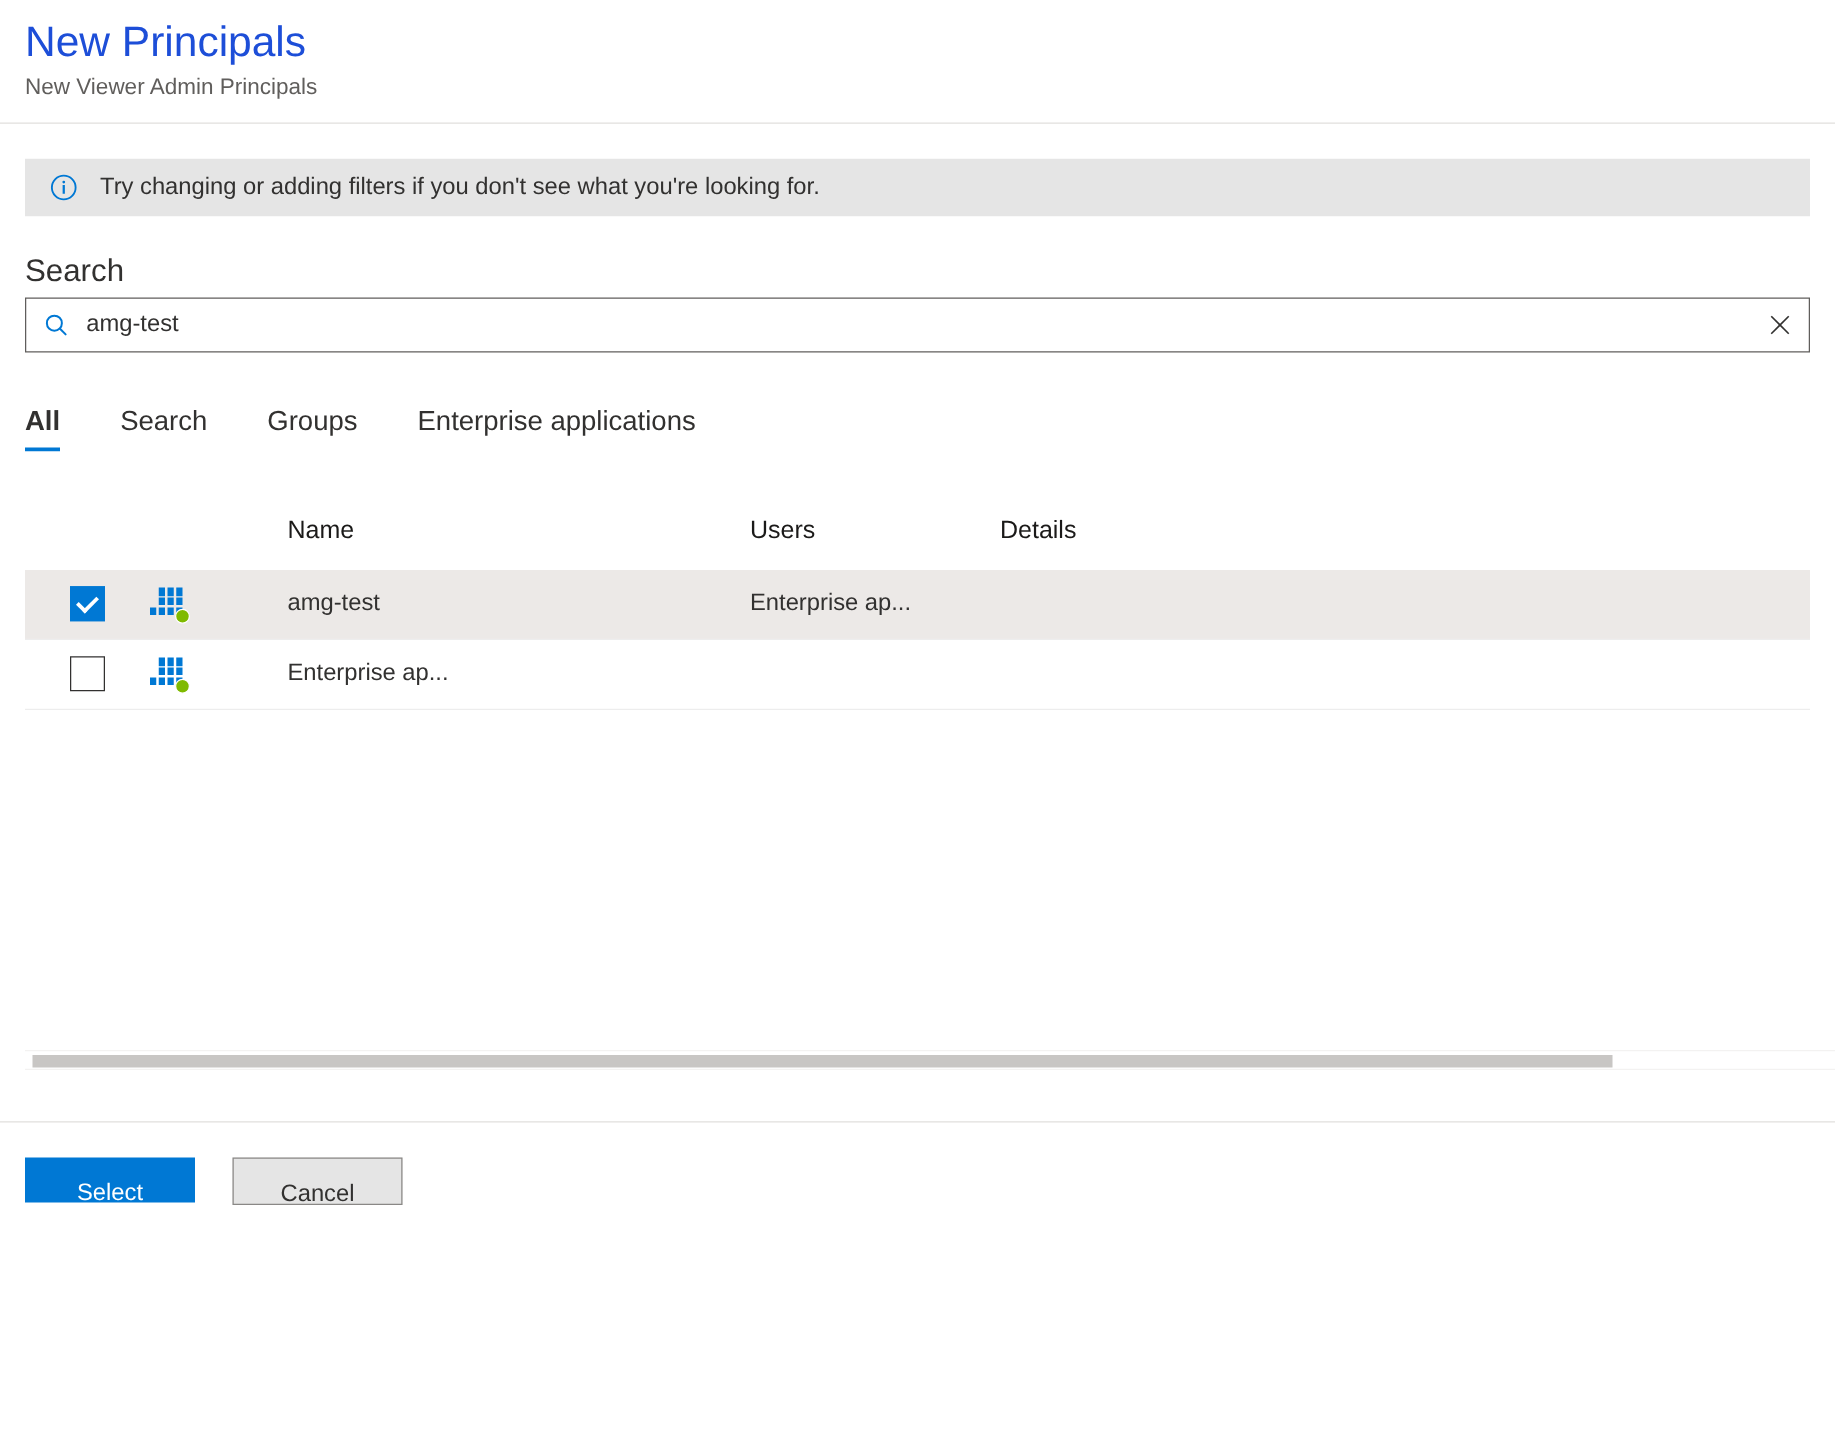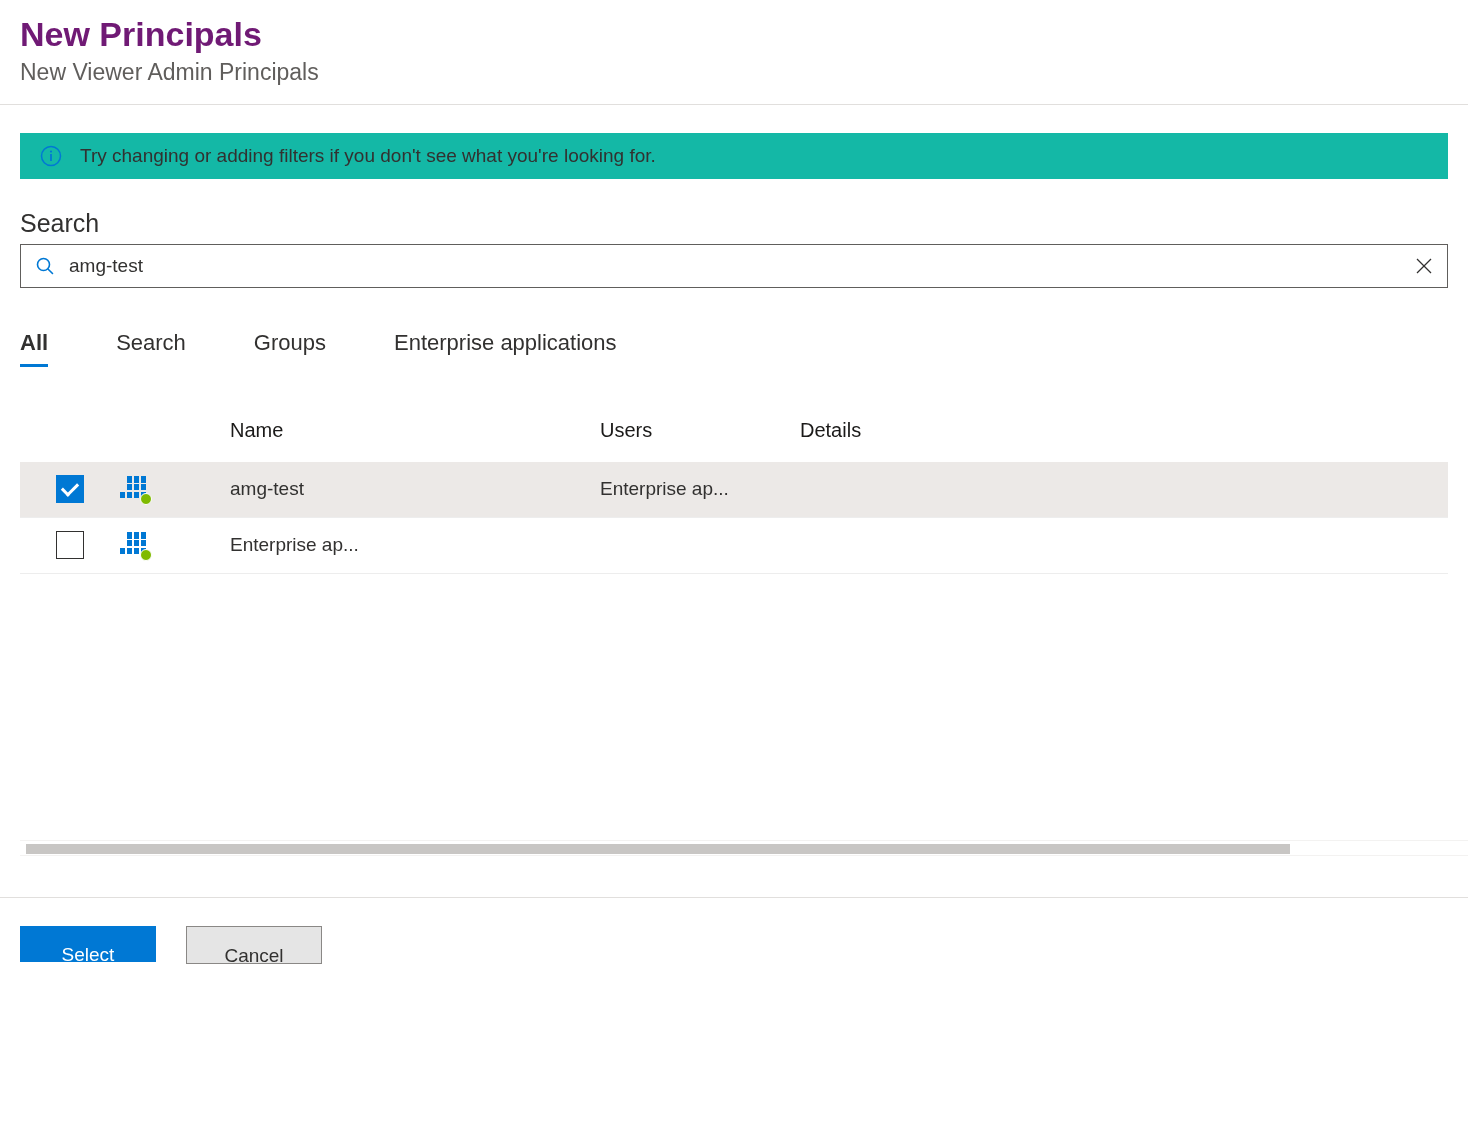--- a/index.html
+++ b/index.html
@@ -8,38 +8,38 @@
       background: #fff;
       color: #323130;
       width: 1468px;
       height: 1144px;
       position: relative;
       overflow: hidden;
     }
     .header { padding: 14px 20px 0 20px; }
     .title {
       font-size: 34px;
-      font-weight: 700;
-      color: #701a75;
+      font-weight: 400;
+      color: #1d4ed8;
       line-height: 1.2;
     }
     .subtitle {
-      font-size: 23px;
+      font-size: 18px;
       color: #605e5c;
       margin-top: 4px;
       margin-bottom: 18px;
     }
     .divider {
       height: 1px;
       background: #e1dfdd;
       margin: 0;
     }
     .content { padding: 0 20px; }
     .info-bar {
-      background: #14b8a6;
+      background: #e5e5e5;
       display: flex;
       align-items: center;
       gap: 18px;
       padding: 12px 20px;
       margin-top: 28px;
       font-size: 19px;
       color: #323130;
     }
     .info-icon-svg { flex: 0 0 auto; }
     .search-label {
@@ -74,21 +74,21 @@
     .clear-btn {
       background: none;
       border: none;
       cursor: pointer;
       display: flex;
       align-items: center;
       padding: 4px;
     }
     .tabs {
       display: flex;
-      gap: 68px;
+      gap: 48px;
       margin-top: 42px;
       font-size: 22px;
     }
     .tab {
       cursor: pointer;
       padding-bottom: 8px;
       color: #323130;
     }
     .tab.active {
       font-weight: 600;

